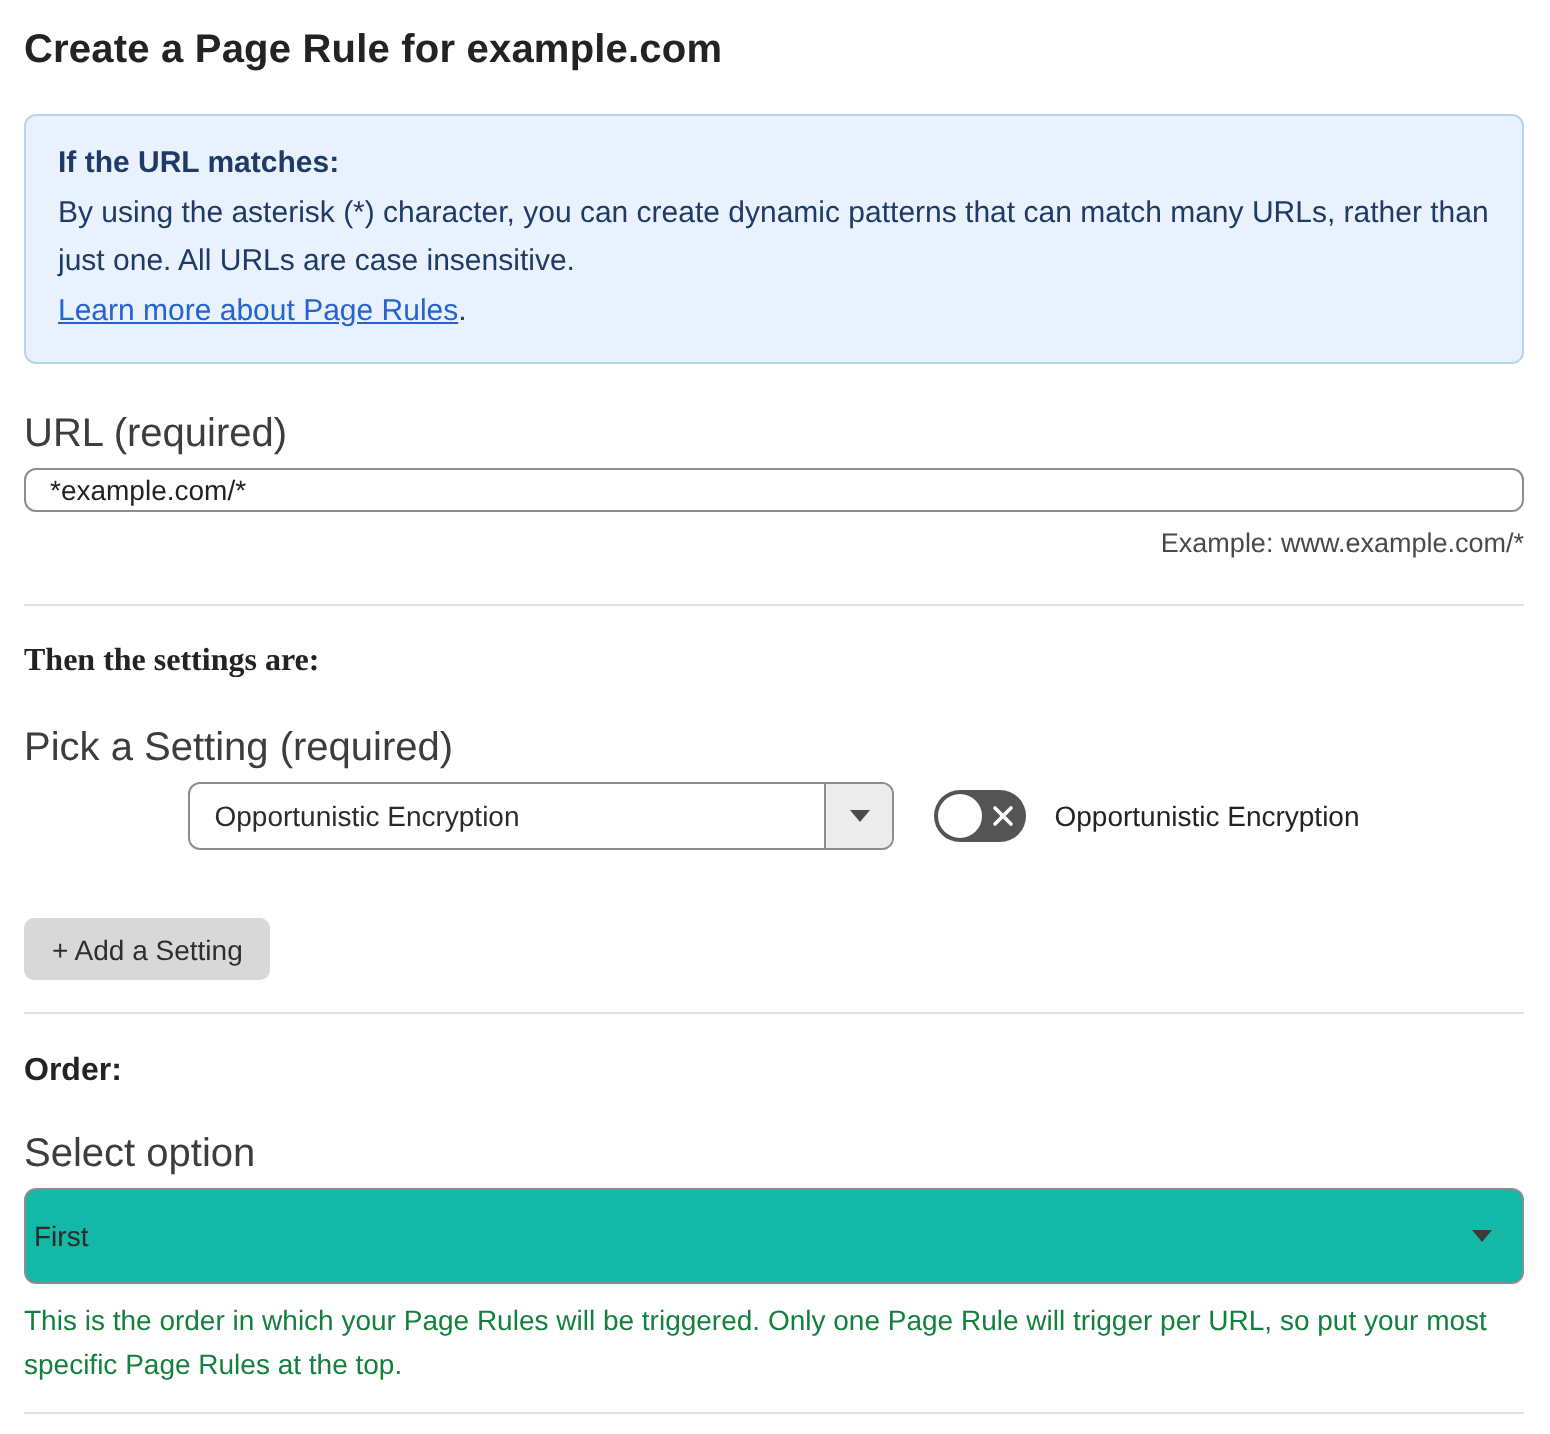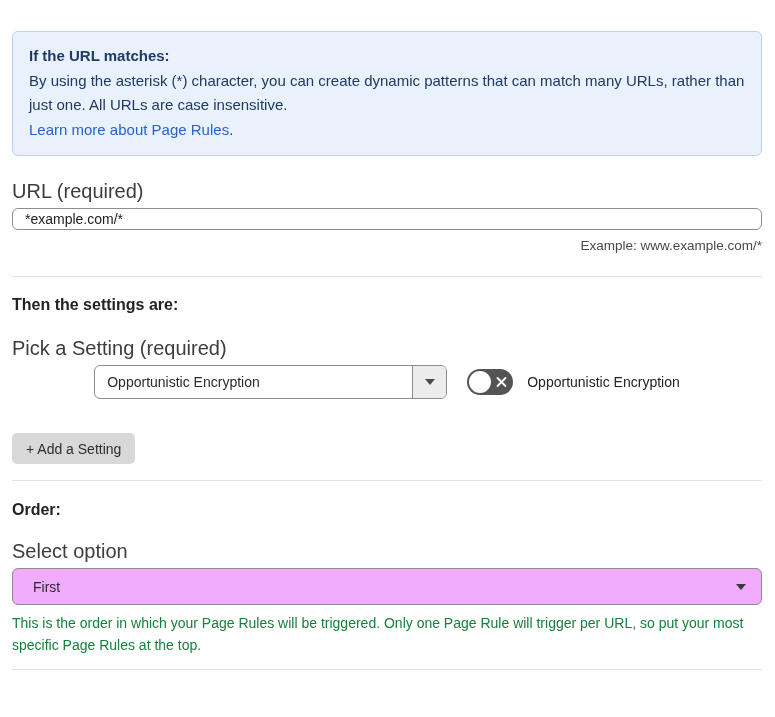--- a/index.html
+++ b/index.html
@@ -29,20 +29,21 @@
     padding: 12px 4px 13px 16px;
     font-size: 15px;
     line-height: 24px;
     color: #1e3a66;
   }
   .info-heading { font-weight: 700; }
   .info-body { margin-top: 1px; }
   .info-link-line { margin-top: 1px; }
   .info-link {
     color: #2563cf;
+    text-decoration: underline;
     cursor: pointer;
     text-align: center;
   }
   .info-link-suffix { color: #1e3a66; }
 
   .field-label {
     font-size: 20px;
     color: #3d3d3d;
     line-height: 18px;
   }
@@ -79,21 +80,21 @@
   .divider-1 { margin-top: 21px; }
   .divider-2 { margin-top: 16px; }
   .divider-3 { margin-top: 13px; }
 
   .section-heading {
     font-size: 16px;
     font-weight: 700;
     color: #232323;
     line-height: 20px;
   }
-  .settings-heading { margin-top: 18px; }
+  .settings-heading { margin-top: 18px; font-family: Liberation Serif, serif; }
   .order-heading { margin-top: 19px; }
 
   .picker-label { margin-top: 24px; }
   .setting-row {
     margin-top: 8px;
     display: flex;
     align-items: center;
     justify-content: center;
   }
 
@@ -181,47 +182,48 @@
   }
   .add-setting-btn {
     margin-top: 34px;
     padding: 0 14px;
   }
 
   .select-label { margin-top: 22px; }
   .select-control {
     margin-top: 8px;
     width: 100%;
-    height: 37px;
+    height: 48px;
     border: 1px solid #8d8d8d;
     border-radius: 6px;
-    background: #f0abfc;
+    background: #14b8a6;
     display: flex;
     align-items: center;
     justify-content: space-between;
-    padding: 0 15px 0 20px;
+    padding: 0 15px 0 4px;
     font-size: 14px;
     color: #2b2b2b;
     cursor: pointer;
   }
   .select-control .caret-down { border-top-color: #3a3a3a; }
 
   .order-description {
     margin-top: 7px;
     font-size: 14px;
     line-height: 22px;
     color: #15803d;
     max-width: 745px;
   }
 </style>
 </head>
 <body>
 
 <div class="container">
 
+  <h1 class="page-title">Create a Page Rule for example.com</h1>
 
   <div class="info-box">
     <div class="info-heading">If the URL matches:</div>
     <div class="info-body">By using the asterisk (*) character, you can create dynamic patterns that can match many URLs, rather than just one. All URLs are case insensitive.</div>
     <div class="info-link-line"><a class="info-link">Learn more about Page Rules</a><span class="info-link-suffix">.</span></div>
   </div>
 
   <div class="field-label url-label">URL (required)</div>
   <input type="text" class="text-input" value="*example.com/*" style="">
   <div class="hint">Example: www.example.com/*</div>

